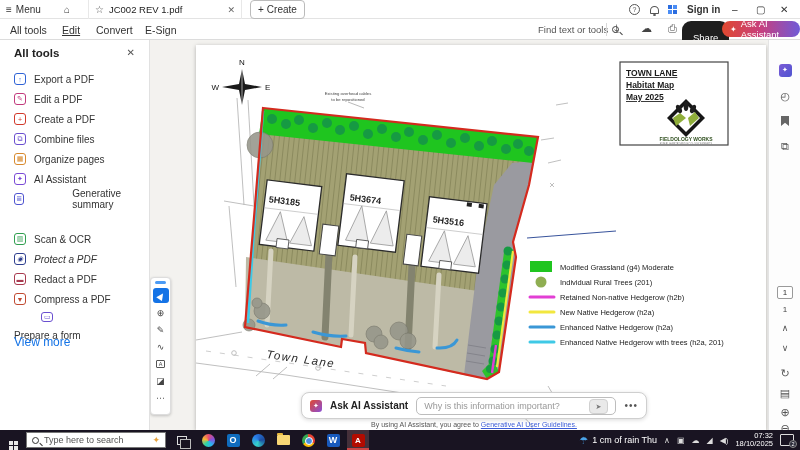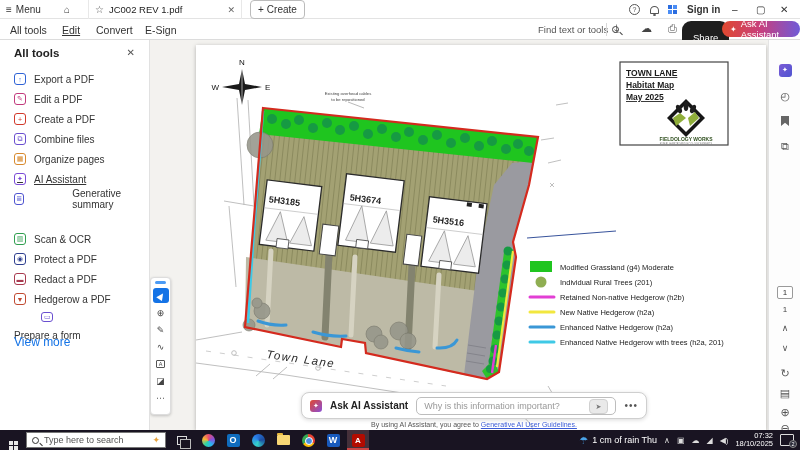--- a/index.html
+++ b/index.html
@@ -186,43 +186,43 @@
         <span>Create a PDF</span>
       </div>
     <div class="sb-item" style="top:92px;">
         <span class="sb-ic" style="color:#6a4fd0;border-color:#6a4fd0;">⧉</span>
         <span>Combine files</span>
       </div>
     <div class="sb-item" style="top:112px;">
         <span class="sb-ic" style="color:#d88a2e;border-color:#d88a2e;">▦</span>
         <span>Organize pages</span>
       </div>
-    <div class="sb-item" style="top:132px;text-decoration:underline;">
+    <div class="sb-item" style="top:132px;">
         <span class="sb-ic" style="color:#7a4bd6;border-color:#7a4bd6;">✦</span>
         <span>AI Assistant</span>
       </div>
     <div class="sb-item" style="top:152px;gap:48px;">
         <span class="sb-ic" style="color:#4f54d0;border-color:#4f54d0;">≣</span>
         <span>Generative summary</span>
       </div>
     <div class="sb-item" style="top:192px;">
         <span class="sb-ic" style="color:#2f9e4f;border-color:#2f9e4f;">▥</span>
         <span>Scan &amp; OCR</span>
       </div>
-    <div class="sb-item" style="top:212px;">
+    <div class="sb-item" style="top:212px;font-style:italic;">
         <span class="sb-ic" style="color:#2f3f8f;border-color:#2f3f8f;">◉</span>
         <span>Protect a PDF</span>
       </div>
     <div class="sb-item" style="top:232px;">
         <span class="sb-ic" style="color:#a83a4f;border-color:#a83a4f;">▬</span>
         <span>Redact a PDF</span>
       </div>
     <div class="sb-item" style="top:252px;">
         <span class="sb-ic" style="color:#c14a32;border-color:#c14a32;">▼</span>
-        <span>Hedgerow a PDF</span>
+        <span>Compress a PDF</span>
       </div>
     <div class="sb-item" style="top:272px;flex-direction:column;">
         <span class="sb-ic" style="color:#6a4fd0;border-color:#6a4fd0;">▭</span>
         <span>Prepare a form</span>
       </div>
     <div id="view-more">View more</div>
   </div>
 
   <div id="canvas">
     <div id="page">

